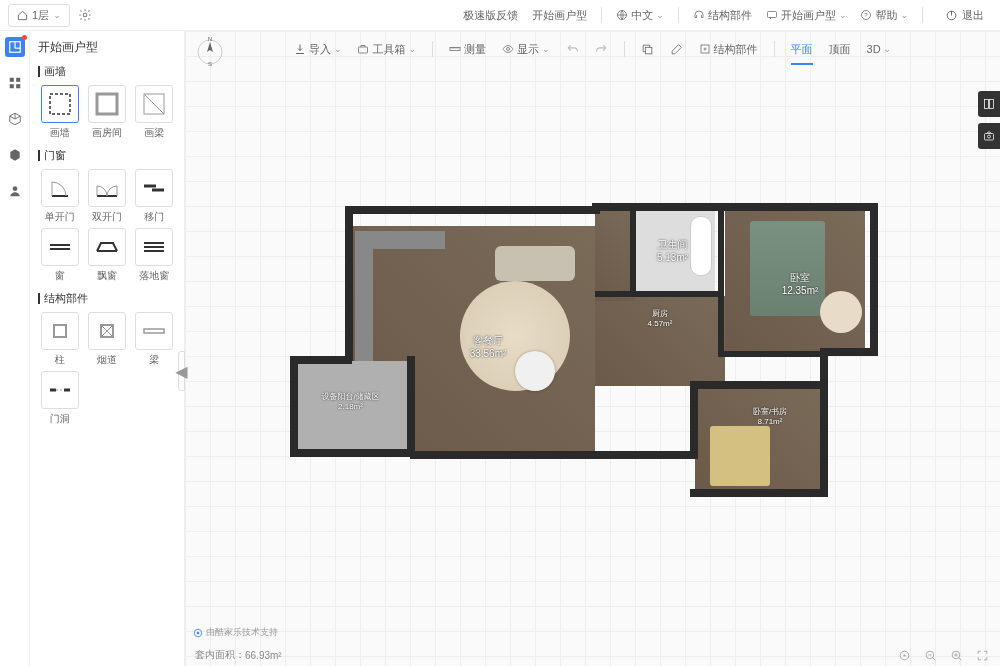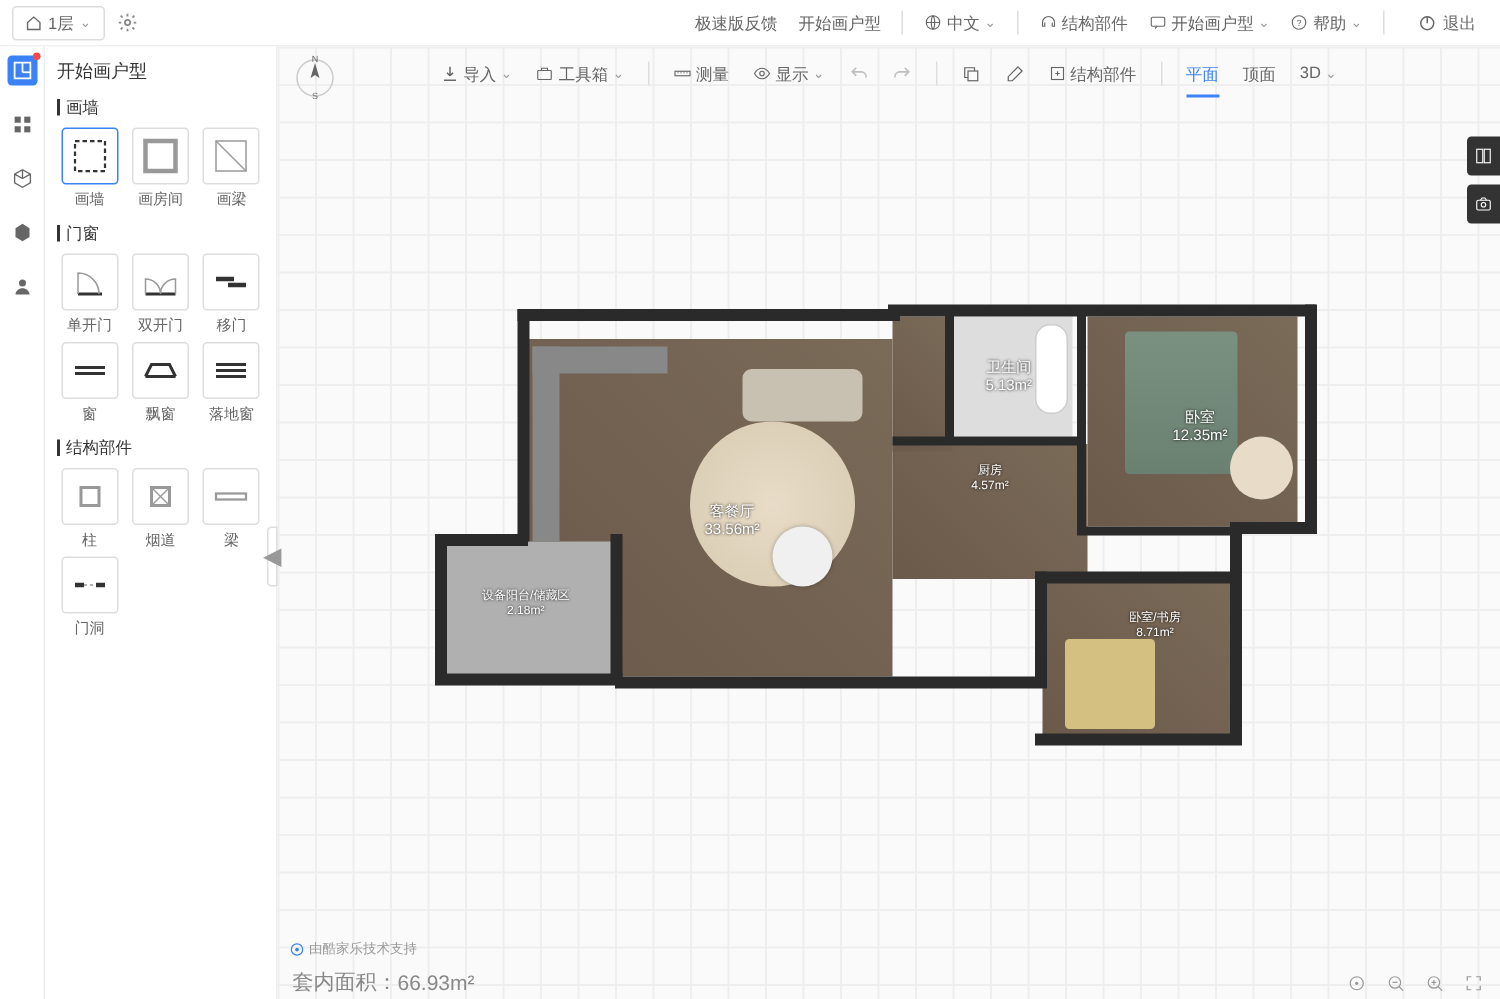--- a/index.html
+++ b/index.html
@@ -30,21 +30,21 @@
 .toolbar{position:absolute;top:0;left:0;right:0;height:36px;display:flex;align-items:center;justify-content:center;gap:16px;font-size:11px;color:#666;z-index:10}
 .tb-item{display:flex;align-items:center;gap:3px;cursor:pointer}
 .tb-item.active{color:#3b82f6}
 .tb-item.active::after{content:"";position:absolute;bottom:-8px;left:0;right:0;height:2px;background:#3b82f6}
 .tb-item{position:relative}
 .tb-sep{width:1px;height:16px;background:#ddd}
 .compass{position:absolute;top:6px;left:10px;width:30px;height:30px;z-index:5;display:flex;align-items:center;justify-content:center}
 .handle{position:absolute;left:-7px;top:320px;width:7px;height:40px;background:#fff;border:1px solid #ddd;border-radius:3px 0 0 3px;display:flex;align-items:center;justify-content:center;cursor:pointer;z-index:5;color:#999}
 .float-r{position:absolute;right:0;top:60px;z-index:10}
 .fr-btn{width:22px;height:26px;background:#333;color:#fff;display:flex;align-items:center;justify-content:center;margin-bottom:6px;cursor:pointer;border-radius:3px 0 0 3px;font-size:10px}
-.status{position:absolute;bottom:0;left:0;right:0;height:24px;display:flex;align-items:center;padding:0 10px;font-size:14px;color:#888;z-index:5}
+.status{position:absolute;bottom:0;left:0;right:0;height:24px;display:flex;align-items:center;padding:0 10px;font-size:10px;color:#888;z-index:5}
 .status-r{margin-left:auto;display:flex;align-items:center;gap:10px}
 .zoom-ic{cursor:pointer;color:#999;width:16px;height:16px;display:flex;align-items:center;justify-content:center}
 
 .fp{position:absolute;top:165px;left:55px;z-index:3}
 .wall{position:absolute;background:#2a2a2a}
 .room{position:absolute}
 .lbl{position:absolute;color:#fff;font-size:10px;text-shadow:0 0 2px #000;text-align:center;z-index:4}
 .credit{position:absolute;bottom:28px;left:8px;font-size:9px;color:#999;display:flex;align-items:center;gap:3px;z-index:5}
 svg{display:block}
 .chev{font-size:9px;color:#999}

